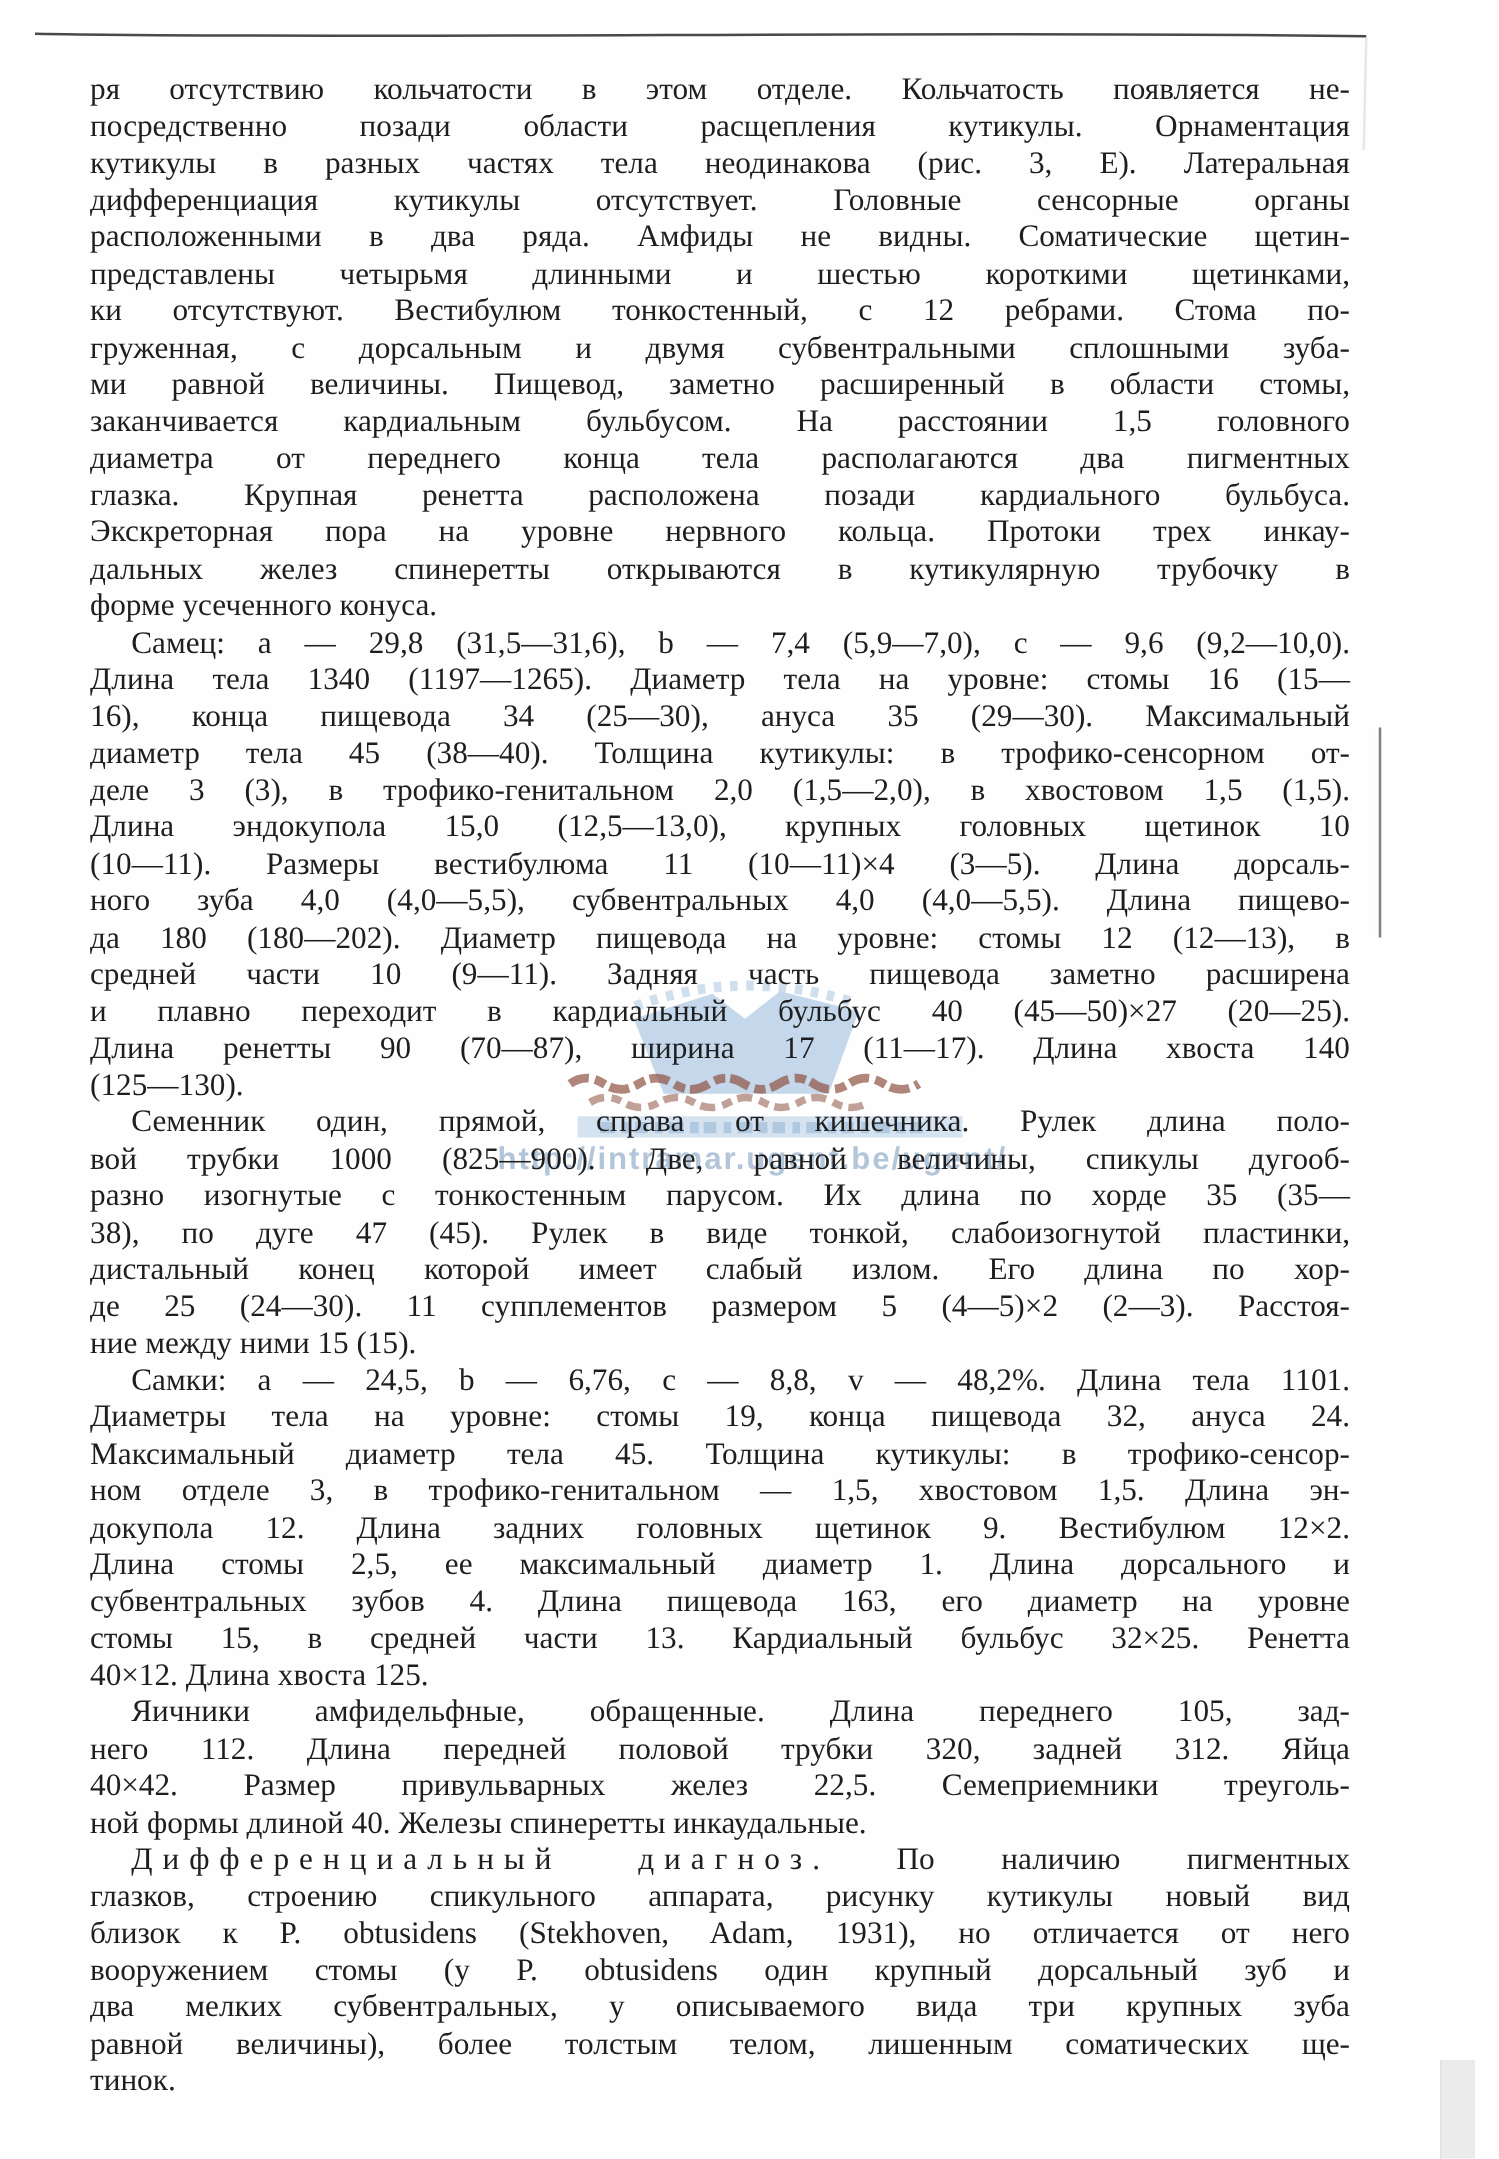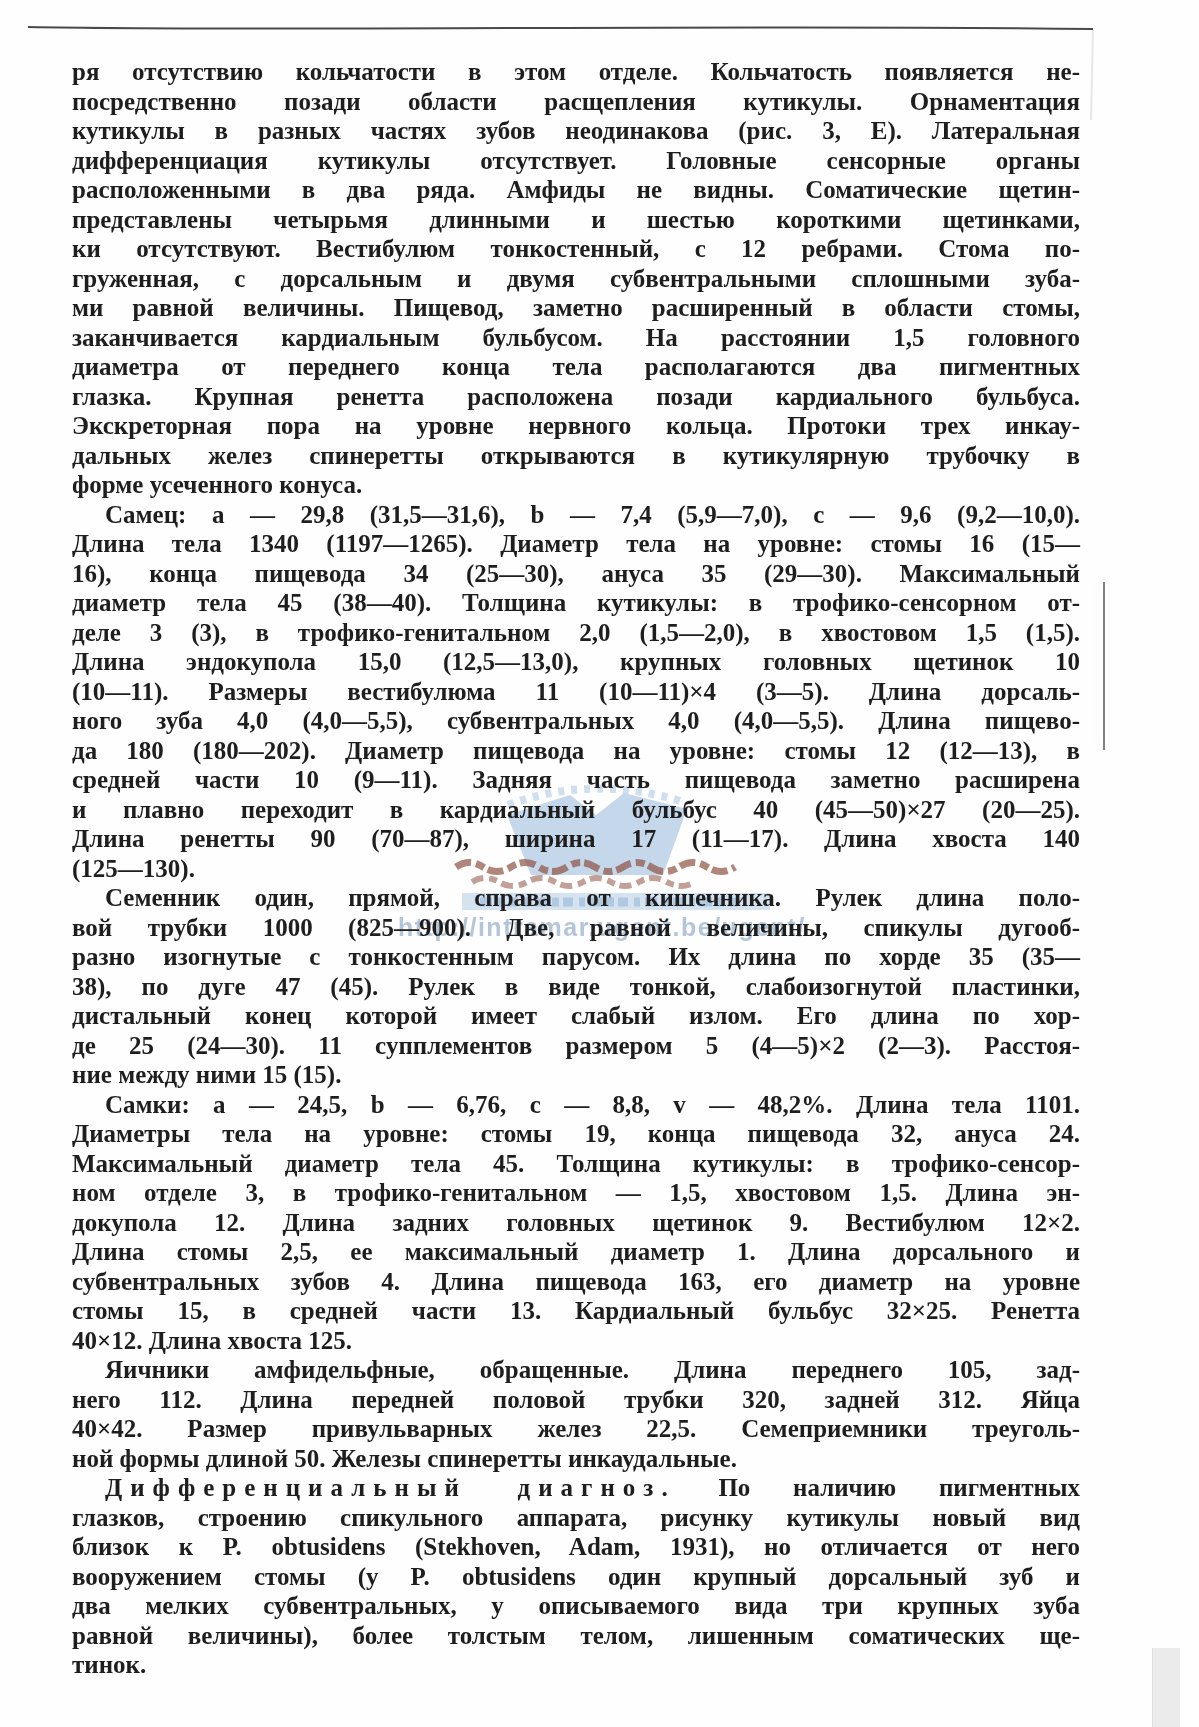--- a/index.html
+++ b/index.html
@@ -14,21 +14,20 @@
 
   
   .text-block{
     position:absolute;
     left:72px;top:57px;width:1008px;
     z-index:2;
     color:#1e1e1e;
     font-size:25px;
     line-height:29.5px;
     text-rendering:optimizeLegibility;
-    font-weight:bold;
   }
   .line{
     margin:0;padding:0;
     height:29.5px;
     text-align:justify;
     text-align-last:justify;
   }
   .line.f-paraEnd{text-align-last:left;}
   .line.f-indent{text-indent:33px;}
   .lead{letter-spacing:8px;}
@@ -87,21 +86,21 @@
       <rect x="24" y="130" width="308" height="17" fill="#d3e2f0" opacity="0.95"></rect>
       <path d="M 42,139 L 302,139" stroke="#a7c2dc" stroke-width="9" stroke-dasharray="12 5 7 4 10 6 6 5" fill="none" opacity="0.8"></path>
     </svg>
     <div class="wm-url">http://intramar.ugent.be/ugent/</div>
   </div>
 
   <div class="text-block">
 
   <p class="line"> <span>ря отсутствию кольчатости в этом отделе. Кольчатость появляется не-</span></p>
       <p class="line"> <span>посредственно позади области расщепления кутикулы. Орнаментация</span></p>
-      <p class="line"> <span>кутикулы в разных частях зубов неодинакова (рис. 3, Е). Латеральная</span></p>
+      <p class="line"> <span>кутикулы в разных частях тела неодинакова (рис. 3, Е). Латеральная</span></p>
       <p class="line"> <span>дифференциация кутикулы отсутствует. Головные сенсорные органы</span></p>
       <p class="line"> <span>расположенными в два ряда. Амфиды не видны. Соматические щетин-</span></p>
       <p class="line"> <span>представлены четырьмя длинными и шестью короткими щетинками,</span></p>
       <p class="line"> <span>ки отсутствуют. Вестибулюм тонкостенный, с 12 ребрами. Стома по-</span></p>
       <p class="line"> <span>груженная, с дорсальным и двумя субвентральными сплошными зуба-</span></p>
       <p class="line"> <span>ми равной величины. Пищевод, заметно расширенный в области стомы,</span></p>
       <p class="line"> <span>заканчивается кардиальным бульбусом. На расстоянии 1,5 головного</span></p>
       <p class="line"> <span>диаметра от переднего конца тела располагаются два пигментных</span></p>
       <p class="line"> <span>глазка. Крупная ренетта расположена позади кардиального бульбуса.</span></p>
       <p class="line"> <span>Экскреторная пора на уровне нервного кольца. Протоки трех инкау-</span></p>
@@ -132,21 +131,21 @@
       <p class="line"> <span>Максимальный диаметр тела 45. Толщина кутикулы: в трофико-сенсор-</span></p>
       <p class="line"> <span>ном отделе 3, в трофико-генитальном — 1,5, хвостовом 1,5. Длина эн-</span></p>
       <p class="line"> <span>докупола 12. Длина задних головных щетинок 9. Вестибулюм 12×2.</span></p>
       <p class="line"> <span>Длина стомы 2,5, ее максимальный диаметр 1. Длина дорсального и</span></p>
       <p class="line"> <span>субвентральных зубов 4. Длина пищевода 163, его диаметр на уровне</span></p>
       <p class="line"> <span>стомы 15, в средней части 13. Кардиальный бульбус 32×25. Ренетта</span></p>
       <p class="line f-paraEnd"> <span>40×12. Длина хвоста 125.</span></p>
       <p class="line f-indent"> <span>Яичники амфидельфные, обращенные. Длина переднего 105, зад-</span></p>
       <p class="line"> <span>него 112. Длина передней половой трубки 320, задней 312. Яйца</span></p>
       <p class="line"> <span>40×42. Размер привульварных желез 22,5. Семеприемники треуголь-</span></p>
-      <p class="line f-paraEnd"> <span>ной формы длиной 50. Железы спинеретты инкаудальные.</span></p>
+      <p class="line f-paraEnd"> <span>ной формы длиной 40. Железы спинеретты инкаудальные.</span></p>
       <p class="line f-indent"><span class="lead">Дифференциальный диагноз.</span> <span>По наличию пигментных</span></p>
       <p class="line"> <span>глазков, строению спикульного аппарата, рисунку кутикулы новый вид</span></p>
       <p class="line"> <span>близок к P. obtusidens (Stekhoven, Adam, 1931), но отличается от него</span></p>
       <p class="line"> <span>вооружением стомы (у P. obtusidens один крупный дорсальный зуб и</span></p>
       <p class="line"> <span>два мелких субвентральных, у описываемого вида три крупных зуба</span></p>
       <p class="line"> <span>равной величины), более толстым телом, лишенным соматических ще-</span></p>
       <p class="line f-paraEnd"> <span>тинок.</span></p>
     </div>
 
   <div class="v-line"></div>

